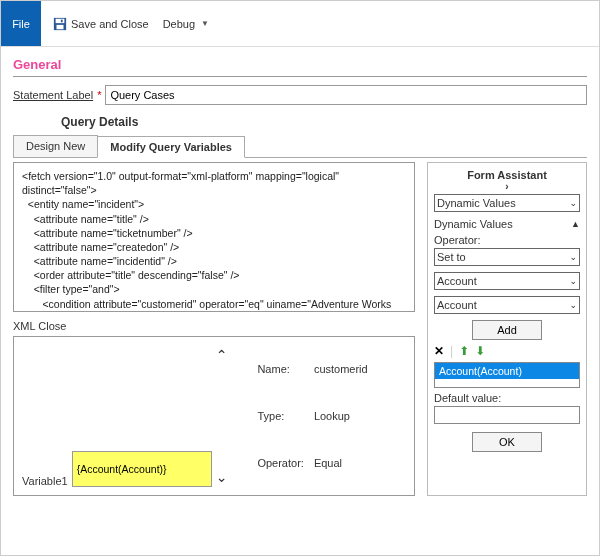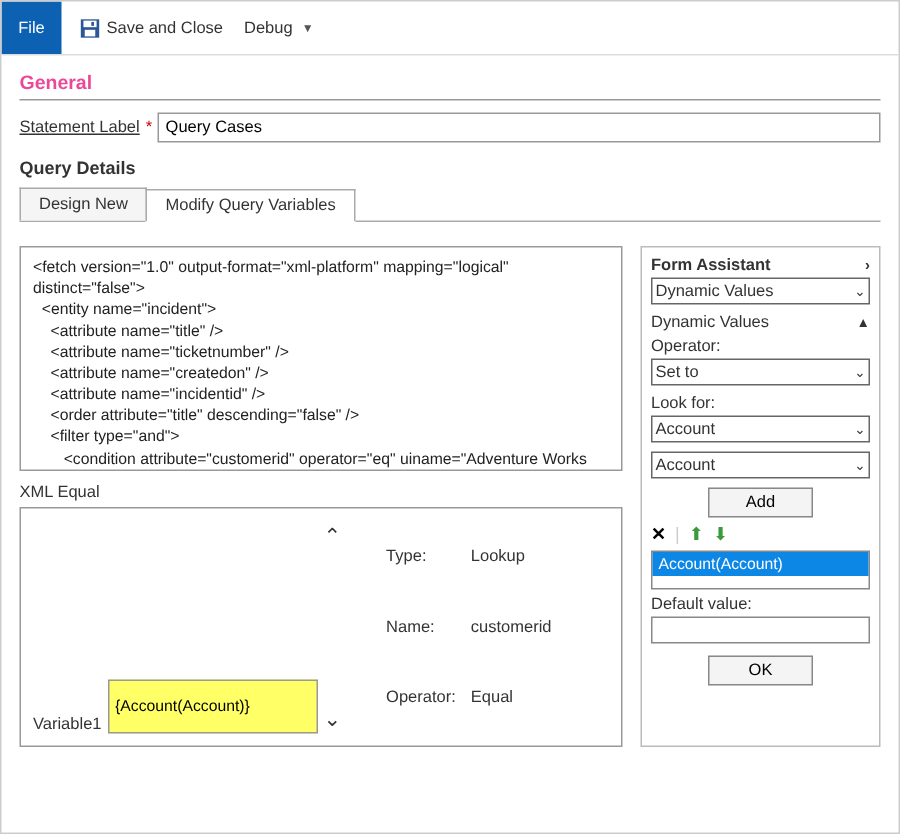--- a/index.html
+++ b/index.html
@@ -1,49 +1,49 @@
 <!DOCTYPE html>
 <html><head>
 <meta charset="utf-8">
 <style>
 * { box-sizing: border-box; margin: 0; padding: 0; }
 body { font-family: "Segoe UI", Tahoma, sans-serif; font-size: 11px; color: #333; background: #fff; }
 .window { width: 600px; height: 556px; border: 1px solid #ccc; box-shadow: 4px 4px 10px rgba(0,0,0,0.2); position: relative; background: #fff; overflow: hidden; }
-.ribbon { height: 36px; display: flex; align-items: stretch; border-bottom: 1px solid #ddd; }
+.ribbon { height: 46px; display: flex; align-items: stretch; border-bottom: 1px solid #ddd; }
 .file-tab { background: #0d61b2; color: #fff; width: 40px; display: flex; align-items: center; justify-content: center; font-size: 11px; cursor: pointer; }
 .ribbon-actions { display: flex; align-items: center; gap: 14px; padding: 12px 12px; }
 .ribbon-btn { display: flex; align-items: center; gap: 4px; color: #333; cursor: pointer; font-size: 11px; }
 .save-icon { width: 14px; height: 14px; display: inline-block; }
 .save-icon svg { display:block; }
 .chev { font-size: 8px; margin-left: 2px; color: #555; }
 .content { padding: 10px 12px; }
 .section-title { font-size: 13px; font-weight: bold; color: #ec4899; border-bottom: 1px solid #999; padding-bottom: 4px; margin-bottom: 8px; }
 .row { display: flex; align-items: center; margin-bottom: 10px; }
 .row label { font-size: 11px; margin-right: 4px; text-decoration: underline; }
 .req { color: #c00; margin-right: 4px; }
 .text-input { height: 20px; border: 1px solid #999; padding: 2px 4px; font-size: 11px; }
 .statement-input { flex: 1; }
-.query-details-title { font-size: 12px; font-weight: bold; margin-bottom: 6px; }
-.tabs { display: flex; border-bottom: 1px solid #aaa; margin-bottom: 16px; }
+.query-details-title { font-size: 12px; font-weight: bold; margin-bottom: 6px; margin-left: 48px; }
+.tabs { display: flex; border-bottom: 1px solid #aaa; margin-bottom: 4px; }
 .tab { padding: 4px 12px; border: 1px solid #aaa; border-bottom: none; background: #f5f5f5; font-size: 11px; cursor: pointer; margin-right: -1px; }
-.tab.active { background: #fff; position: relative; top: 1px; border-bottom: 1px solid #fff; font-weight: normal; }
+.tab.active { background: #fff; position: relative; top: 1px; border-bottom: 1px solid #fff; font-weight: bold; }
 .tab-body { display: flex; gap: 12px; }
 .left-col { flex: 1; min-width: 0; }
 .right-col { width: 160px; border: 1px solid #bbb; padding: 6px; font-size: 11px; position: relative; }
 .xml-box { border: 1px solid #999; height: 150px; padding: 6px 8px; font-size: 10.5px; color: #222; white-space: pre-wrap; overflow: hidden; line-height: 1.35; font-family: "Segoe UI", Tahoma, sans-serif; }
 .xml-label { font-size: 11px; margin: 8px 0 4px 0; }
 .values-box { border: 1px solid #999; height: 160px; padding: 8px; display: flex; position: relative; }
 .var-row { display: flex; align-items: flex-end; gap: 4px; }
 .var-label { font-size: 11px; padding-top: 3px; }
 .var-input { width: 140px; height: 36px; border: 1px solid #999; background: #ffff66; font-size: 10.5px; padding: 2px 4px; }
 .var-meta { margin-left: 24px; font-size: 11px; line-height: 2; }
 .var-meta td:first-child { padding-right: 8px; }
 .vscroll { display: flex; flex-direction: column; align-items: center; justify-content: space-between; height: 100%; padding: 2px 4px; }
 .vscroll span { font-size: 14px; cursor: pointer; color: #333; }
-.fa-title { font-weight: bold; font-size: 11px; display: flex; justify-content: space-between; align-items: center; padding-bottom: 2px; }
+.fa-title { font-weight: bold; font-size: 11px; display: flex; justify-content: space-between; align-items: center; padding-bottom: 2px; flex-direction: column; }
 .fa-title .caret { font-size: 10px; cursor:pointer; }
 .dd { border: 1px solid #666; font-size: 11px; height: 18px; padding: 1px 2px; width: 100%; display:flex; justify-content:space-between; align-items:center; background:#fff; cursor:pointer; margin-bottom:6px; }
 .dv-label { font-size: 11px; margin: 2px 0 2px 0; display: flex; justify-content: space-between; align-items:center; }
 .field-lbl { font-size: 11px; margin-top: 4px; margin-bottom: 2px; }
 .add-btn, .ok-btn { display:block; margin: 4px auto; width: 70px; height: 20px; border: 1px solid #888; background: #f4f4f4; font-size: 11px; cursor:pointer; }
 .action-icons { display:flex; align-items:center; gap:6px; margin:4px 0; }
 .action-icons span { cursor:pointer; font-size:12px; }
 .sel-box { border:1px solid #888; height: 26px; }
 .sel-item { background:#0d87e5; color:#fff; font-size:10.5px; padding:2px 4px; }
 .default-input { width:100%; height:18px; border:1px solid #888; margin-bottom:4px; }
@@ -100,40 +100,40 @@
     &lt;attribute name="ticketnumber" /&gt;
     &lt;attribute name="createdon" /&gt;
     &lt;attribute name="incidentid" /&gt;
     &lt;order attribute="title" descending="false" /&gt;
     &lt;filter type="and"&gt;
        &lt;condition attribute="customerid" operator="eq" uiname="Adventure Works (sample)" uitype="account" value="Variable1" /&gt;
     &lt;/filter&gt;
   &lt;/entity&gt;
 &lt;/fetch&gt;</div>
 
-        <div class="xml-label">XML Equal</div>
+        <div class="xml-label">XML Close</div>
 
         <div class="values-box">
           <div class="var-row">
             <span class="var-label">Variable1</span>
             <input class="var-input" value="{Account(Account)}" style="">
           </div>
           <div class="vscroll">
             <span>⌃</span>
             <span>⌄</span>
           </div>
           <table class="var-meta">
             <tbody>
                 <tr>
+                  <td>Name:</td>
+                  <td>customerid</td>
+                </tr>
+            <tr>
                   <td>Type:</td>
                   <td>Lookup</td>
-                </tr>
-            <tr>
-                  <td>Name:</td>
-                  <td>customerid</td>
                 </tr>
             <tr>
                   <td>Operator:</td>
                   <td>Equal</td>
                 </tr>
           </tbody>
             </table>
         </div>
       </div>
 
@@ -150,21 +150,20 @@
           <span>Dynamic Values</span>
           <span style="font-size:9px;">▲</span>
         </div>
 
         <div class="field-lbl">Operator:</div>
         <div class="dd">
           <span>Set to</span>
           <span style="font-size:9px;">⌄</span>
         </div>
 
-        <div class="field-lbl">Look for:</div>
         <div class="dd">
           <span>Account</span>
           <span style="font-size:9px;">⌄</span>
         </div>
         <div class="dd">
           <span>Account</span>
           <span style="font-size:9px;">⌄</span>
         </div>
 
         <button class="add-btn">Add</button>

